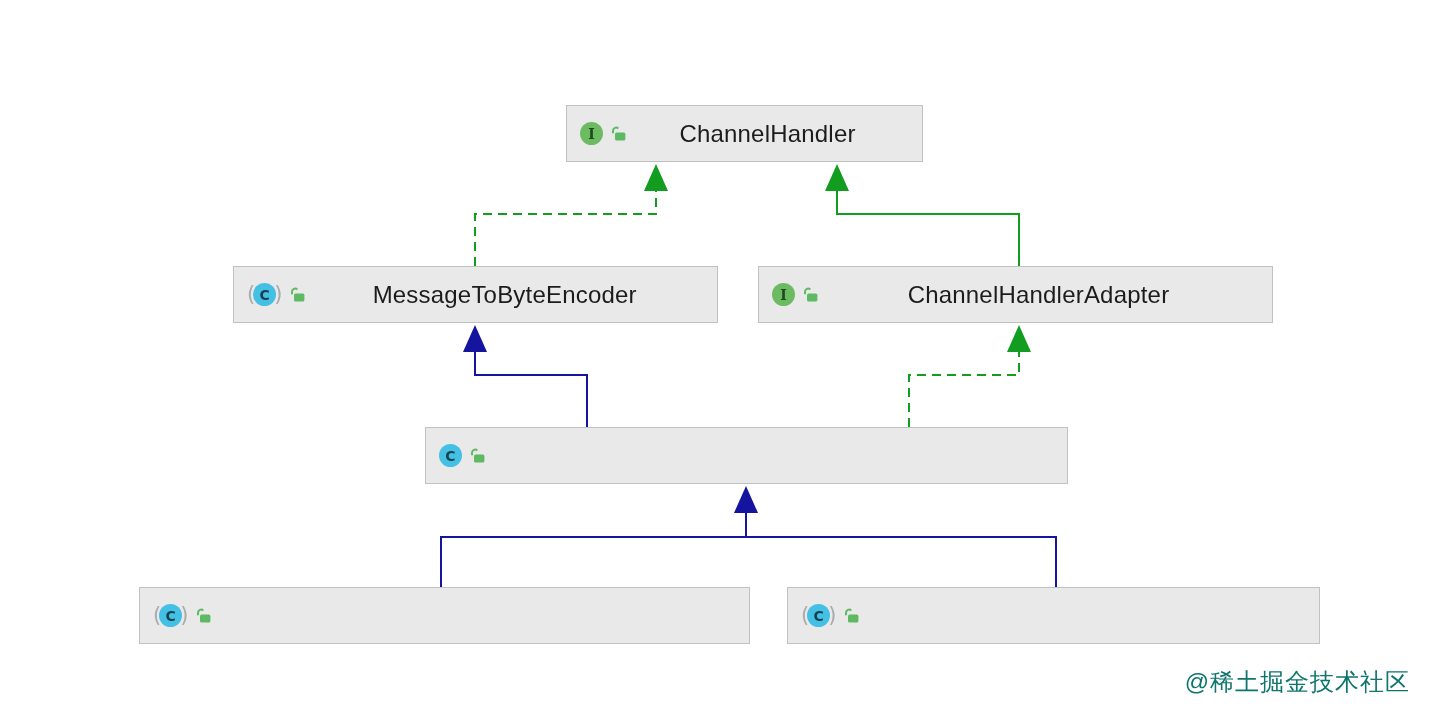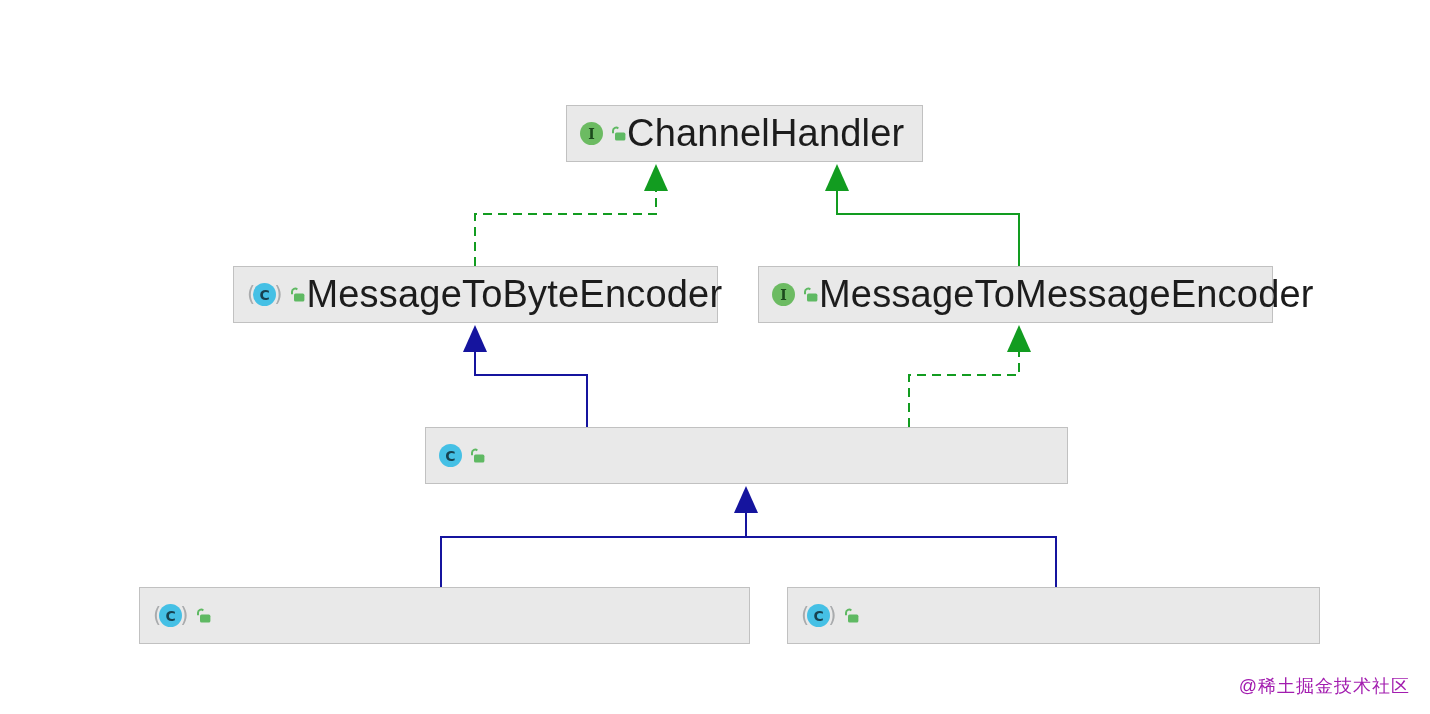--- a/index.html
+++ b/index.html
@@ -15,42 +15,42 @@
   .arrow-green{fill:var(--interface-edge-green);}
   .arrow-navy{fill:var(--class-edge-navy);}
 
   .node{
     position:absolute;height:57px;box-sizing:border-box;
     background:var(--node-background);border:1.5px solid var(--node-border);
     display:flex;align-items:center;padding:0 14px 0 13px;cursor:default;
   }
   .node .icons{display:flex;align-items:center;gap:7px;flex:0 0 auto;}
   .node .label{
-    flex:1;text-align:left;font-size:38px;color:#1c1c1c;
+    flex:1;text-align:center;font-size:24px;color:#1c1c1c;
     white-space:nowrap;letter-spacing:0.2px;
   }
   .badge-wrap{display:flex;align-items:center;}
   .badge{
     width:23px;height:23px;border-radius:50%;
     display:flex;align-items:center;justify-content:center;
     font-weight:bold;line-height:1;
   }
   .badge.interface{background:var(--interface-badge-green);color:#1c4a1c;font-family:"DejaVu Serif","Liberation Serif",serif;font-size:14px;}
   .badge.class{background:var(--class-badge-cyan);color:#17414f;font-family:"DejaVu Sans","Liberation Sans",sans-serif;font-size:14px;}
   .paren{
     color:#a9abad;font-size:21px;line-height:1;font-weight:400;
     font-family:"DejaVu Sans","Liberation Sans",sans-serif;
   }
   .paren.open{margin-right:-2px;}
   .paren.close{margin-left:-2px;}
   .lock{display:block;}
 
   .watermark{
     position:absolute;right:20px;bottom:16px;
-    font-size:18px;color:#a21caf;letter-spacing:1px;white-space:nowrap;
+    font-size:24px;color:#0f766e;letter-spacing:1px;white-space:nowrap;
   }
 </style>
 </head>
 <body>
 
 <div id="canvas">
 
   <svg class="edges" viewBox="0 0 1430 714">
 
     <g>
@@ -110,21 +110,21 @@
   <div class="node" style="left:758px;top:266px;width:515px;">
     <span class="icons">
       <span class="badge-wrap">
         <span class="badge interface">I</span>
       </span>
       <svg class="lock" width="17" height="17" viewBox="0 0 17 17">
         <path d="M3 8.2 V5.8 a3.2 3.2 0 0 1 5.3 -2.4" fill="none" stroke="var(--lock-green)" stroke-width="2"></path>
         <rect x="5" y="7.6" width="10.4" height="8" rx="1.6" fill="var(--lock-green)"></rect>
       </svg>
     </span>
-    <span class="label">MessageToMessageEncoder</span>
+    <span class="label">ChannelHandlerAdapter</span>
   </div>
 
   <div class="node" style="left:425px;top:427px;width:643px;">
     <span class="icons">
       <span class="badge-wrap">
         <span class="badge class">C</span>
       </span>
       <svg class="lock" width="17" height="17" viewBox="0 0 17 17">
         <path d="M3 8.2 V5.8 a3.2 3.2 0 0 1 5.3 -2.4" fill="none" stroke="var(--lock-green)" stroke-width="2"></path>
         <rect x="5" y="7.6" width="10.4" height="8" rx="1.6" fill="var(--lock-green)"></rect>

